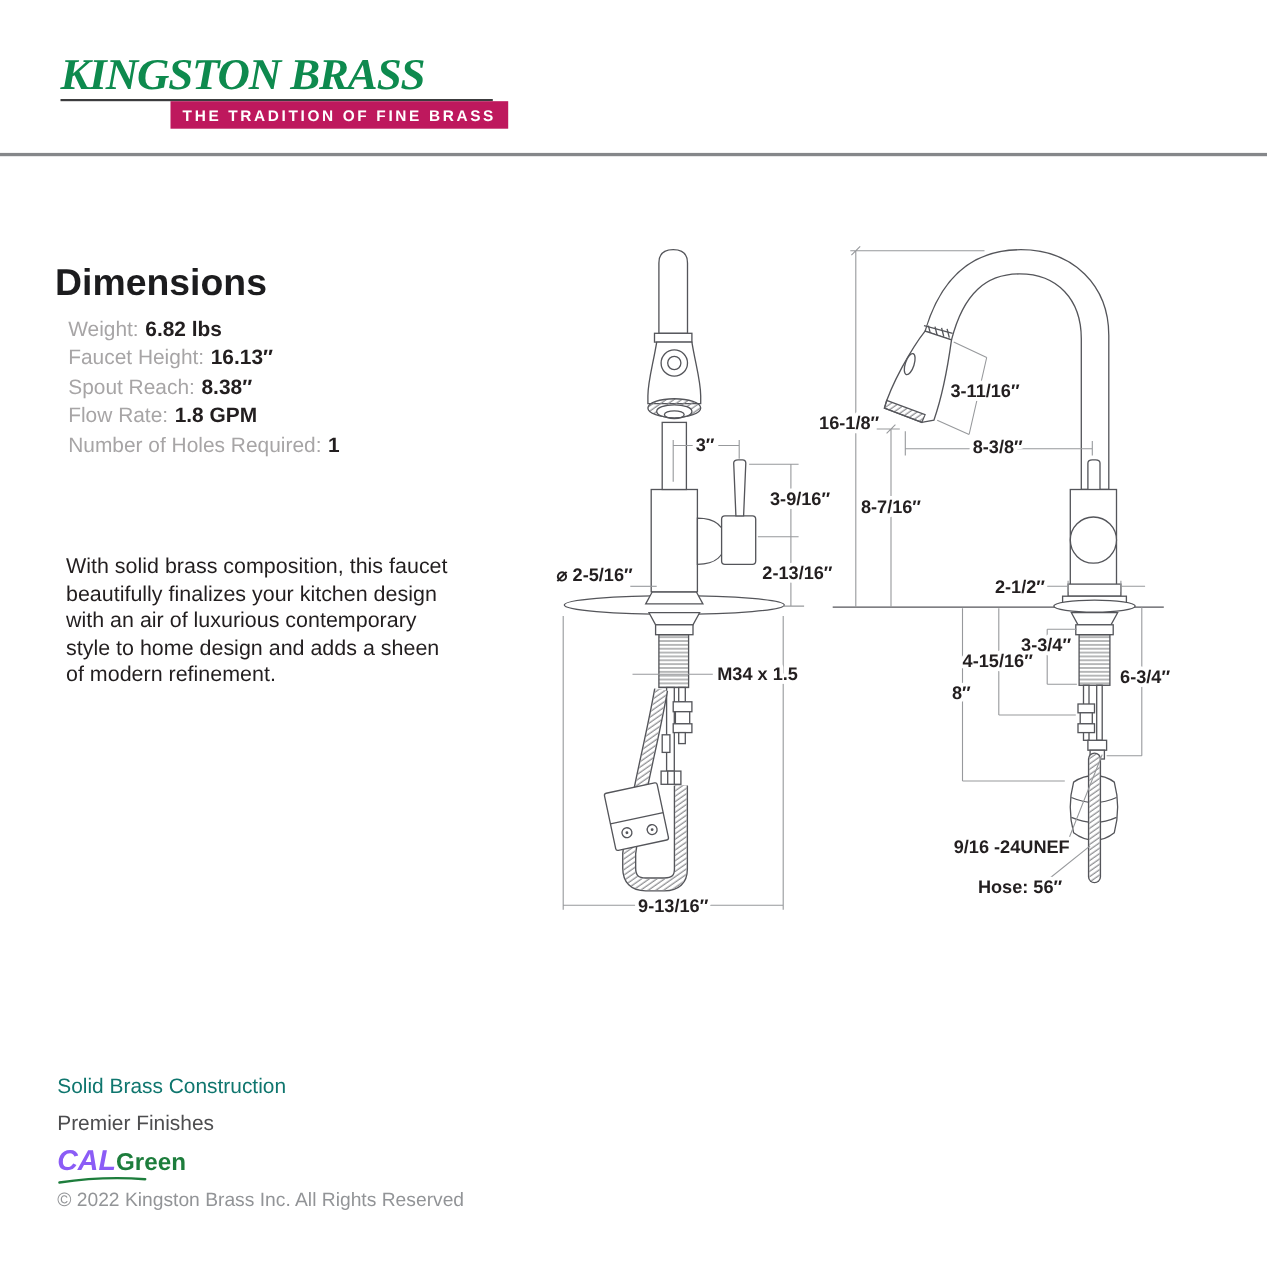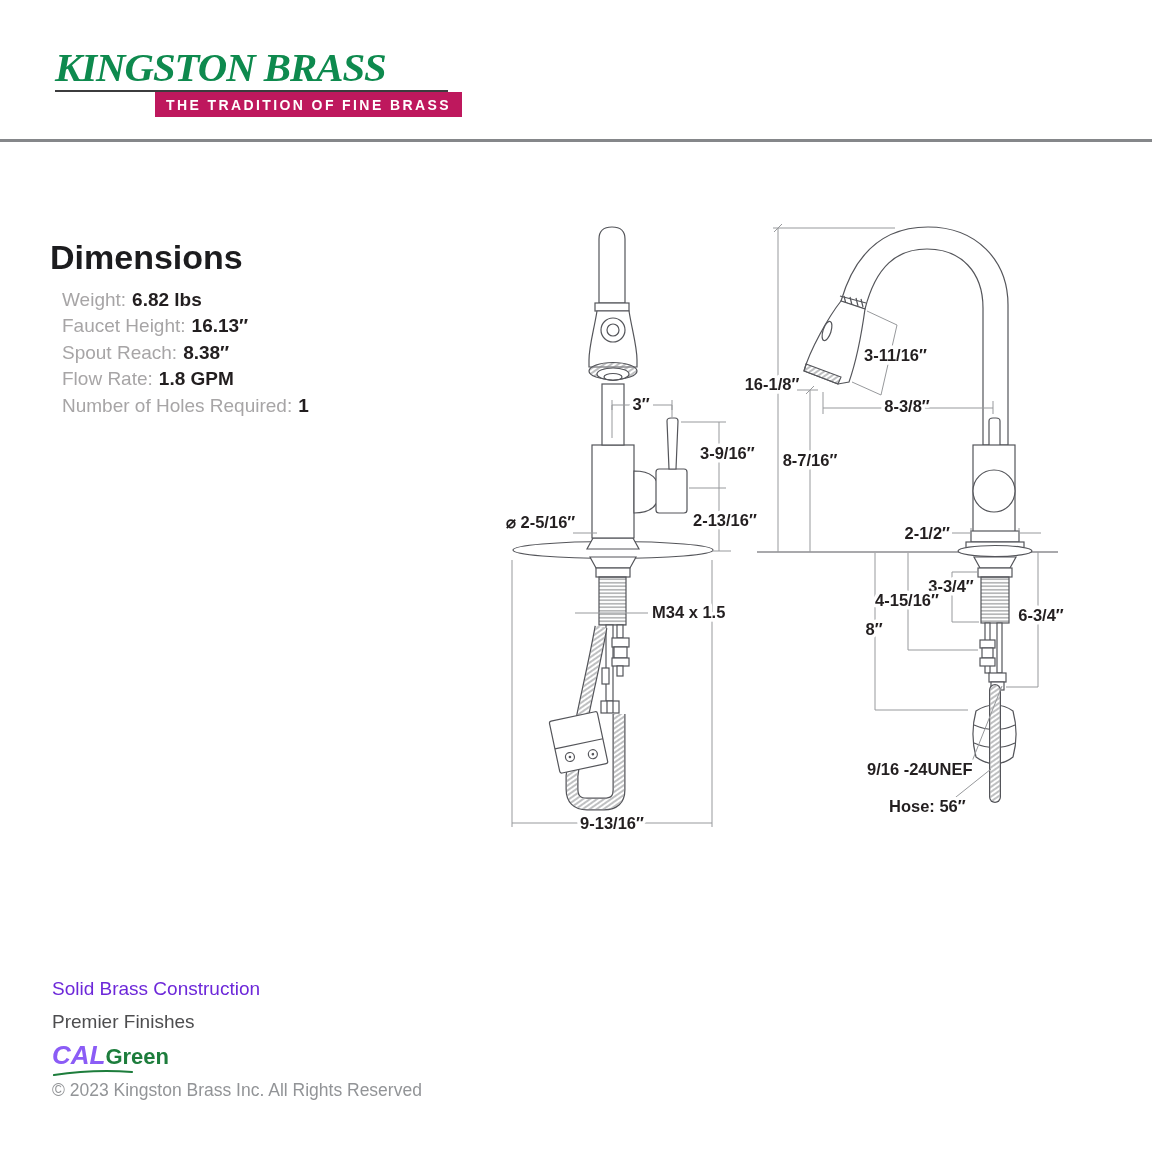--- a/index.html
+++ b/index.html
@@ -15,21 +15,21 @@
   .page-divider{position:absolute;left:0;top:139px;width:1152px;height:3px;background:#85878a;}
   
   .page-title{position:absolute;left:50px;top:238px;font-size:34px;font-weight:600;color:#1c1c1e;}
   .specs{position:absolute;left:62px;top:287px;font-size:19px;line-height:26.4px;}
   .spec-row{white-space:nowrap;}
   .spec-label{color:#a7a5a6;font-weight:400;}
   .spec-value{color:#221e1f;font-weight:600;margin-left:6px;text-align:right;}
   .description{position:absolute;left:60px;top:503px;width:360px;font-size:19.5px;
       line-height:24.5px;color:#221e1f;}
   
-  .feature-1{position:absolute;left:52px;top:978px;font-size:19px;color:#6d28d9;}
+  .feature-1{position:absolute;left:52px;top:978px;font-size:19px;color:#0f766e;}
   .feature-2{position:absolute;left:52px;top:1011px;font-size:19px;color:#4d4d4f;}
   .calgreen{position:absolute;left:52px;top:1040px;white-space:nowrap;}
   .cal-script{font-family:Liberation Sans, sans-serif;font-style:italic;font-weight:700;
       font-size:26px;color:#8b5cf6;}
   .green-text{font-family:"Liberation Sans",sans-serif;font-weight:700;font-size:22px;color:#1d7d3c;}
   .cal-swoosh{position:absolute;left:52px;top:1068px;}
   .copyright{position:absolute;left:52px;top:1080px;font-size:17.5px;color:#929497;}
   
   svg.drawing{position:absolute;left:0;top:0;}
   .ln{fill:none;stroke:#54555a;stroke-width:1.2;}
@@ -61,20 +61,21 @@
       <span class="spec-label">Spout Reach:</span><span class="spec-value">8.38″</span>
     </div>
     <div class="spec-row">
       <span class="spec-label">Flow Rate:</span><span class="spec-value">1.8 GPM</span>
     </div>
     <div class="spec-row">
       <span class="spec-label">Number of Holes Required:</span><span class="spec-value">1</span>
     </div>
   </div>
 
+  <div class="description">With solid brass composition, this faucet beautifully finalizes your kitchen design with an air of luxurious contemporary style to home design and adds a sheen of modern refinement.</div>
 
   <svg class="drawing" width="1152" height="1152" viewBox="0 0 1152 1152">
     <defs>
       <pattern id="thr" width="3.5" height="3.5" patternUnits="userSpaceOnUse">
         <path d="M0 1.75 H3.5" stroke="#6f7073" stroke-width="0.9"></path>
       </pattern>
       <pattern id="brd" width="4" height="4" patternUnits="userSpaceOnUse" patternTransform="rotate(55)">
         <path d="M1 0 V4" stroke="#8a8b8e" stroke-width="1.1"></path>
       </pattern>
     </defs>
@@ -198,14 +199,14 @@
   </svg>
 
   <div class="feature-1">Solid Brass Construction</div>
   <div class="feature-2">Premier Finishes</div>
   <div class="calgreen">
     <span class="cal-script">CAL</span><span class="green-text">Green</span>
   </div>
   <svg class="cal-swoosh" width="84" height="10" viewBox="0 0 84 10">
     <path d="M2,7 Q42,1 80,4" fill="none" stroke="#1d7d3c" stroke-width="2.2" stroke-linecap="round"></path>
   </svg>
-  <div class="copyright">© 2023 Kingston Brass Inc. All Rights Reserved</div>
+  <div class="copyright">© 2022 Kingston Brass Inc. All Rights Reserved</div>
 </div>
 
 </body></html>

